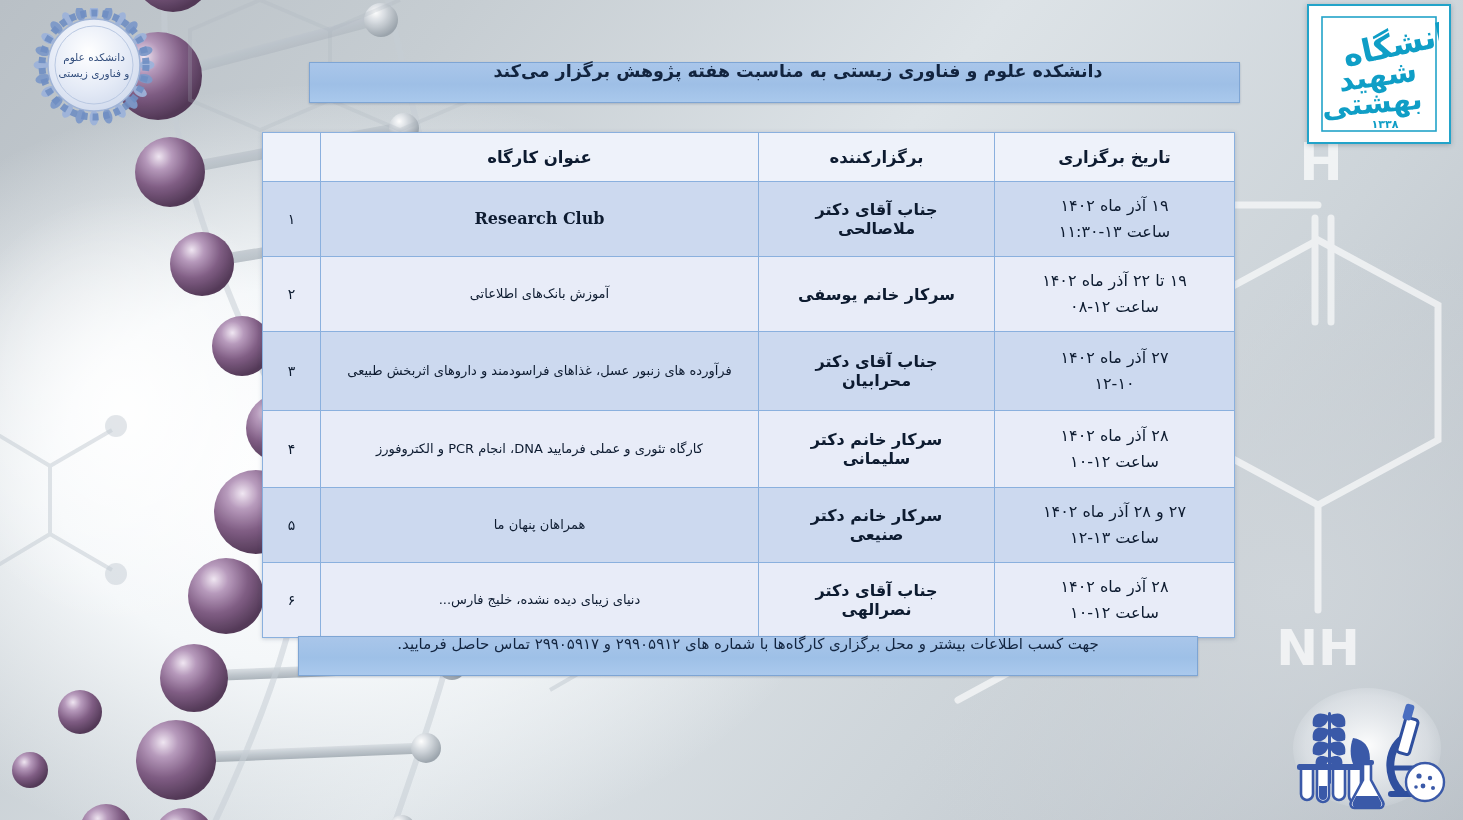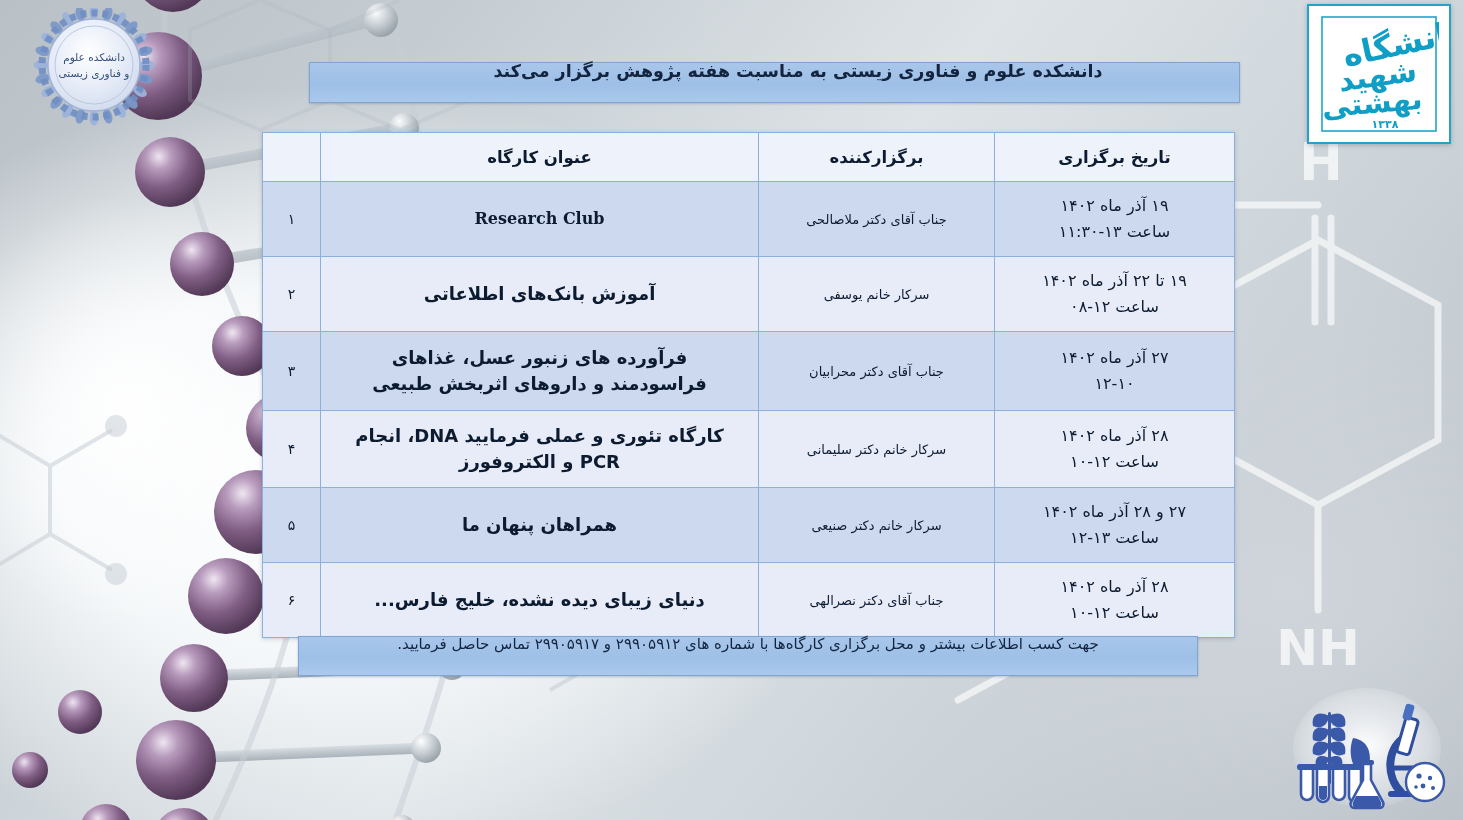--- a/index.html
+++ b/index.html
@@ -71,27 +71,27 @@
   }
   #wtable thead th{
     background:#eef2fa;height:38px;
     font-size:16.5px;font-weight:bold;
   }
   #wtable tbody tr.odd td{background:#ccd9ef;}
   #wtable tbody tr.even td{background:#e8ecf8;}
 
   #wtable td.num{font-size:14px;font-weight:normal;}
   #wtable td.wtitle{
-    font-size:18px;font-weight:bold;line-height:1.45;
+    font-size:13px;font-weight:normal;line-height:1.45;
   }
   #wtable td.wtitle.latin{
     font-family:"DejaVu Serif","Liberation Serif",serif;
     font-size:16px;font-weight:bold;
   }
-  #wtable td.host{font-size:13px;font-weight:normal;}
+  #wtable td.host{font-size:16px;font-weight:bold;}
   #wtable td.date{font-size:16px;font-weight:normal;line-height:1.6;}
   #wtable td .l2{display:block;}
 
   
   #wtable tbody tr.r1 td{height:64px;}
   #wtable tbody tr.r2 td{height:64px;}
   #wtable tbody tr.r3 td{height:68px;}
   #wtable tbody tr.r4 td{height:66px;}
   #wtable tbody tr.r5 td{height:64px;}
   #wtable tbody tr.r6 td{height:64px;}

